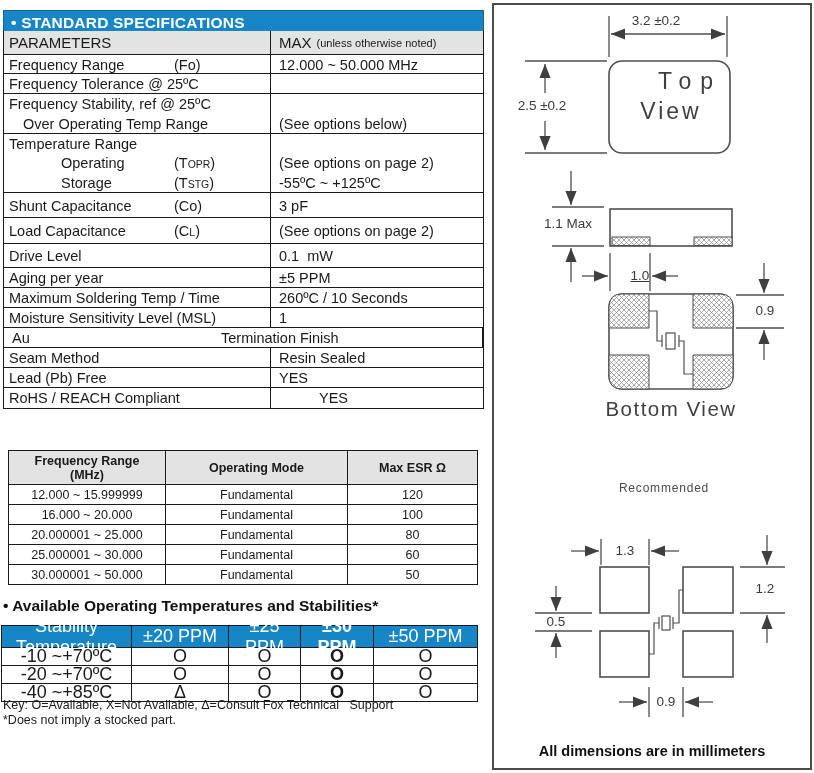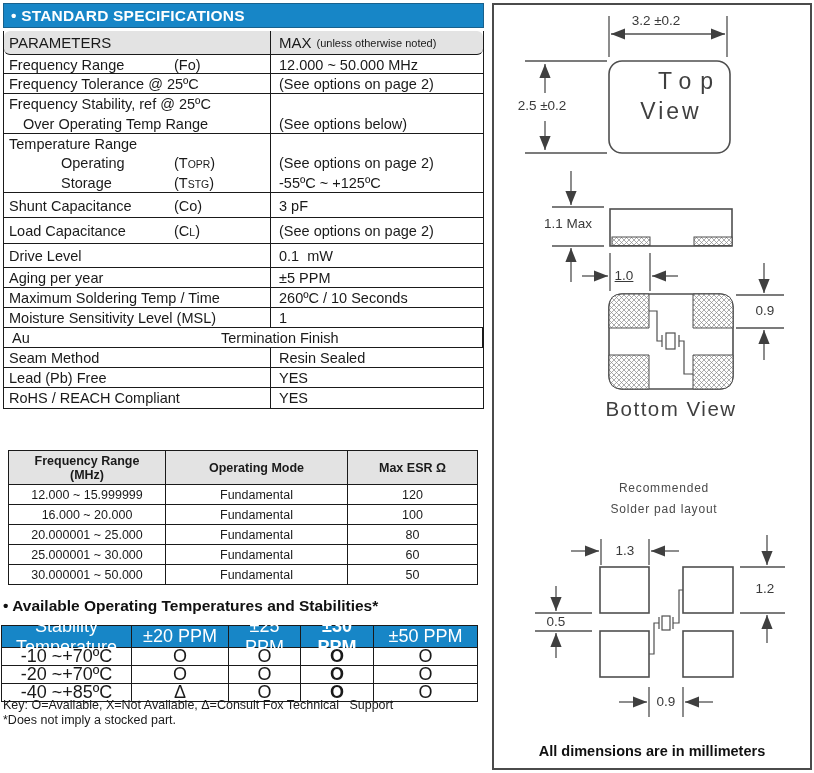--- a/index.html
+++ b/index.html
@@ -10,31 +10,31 @@
   }
   *{box-sizing:border-box;}
   html,body{margin:0;padding:0;background:#ffffff;}
   body{
     width:814px;height:773px;position:relative;
     font-family:"Liberation Sans","DejaVu Sans",sans-serif;
     color:var(--ink);
   }
   
   .blue-title{
-    position:absolute;left:3px;top:3px;width:481px;height:25px;
+    position:absolute;left:3px;top:10px;width:481px;height:25px;
     background:var(--accent);color:#fff;font-weight:bold;font-size:15.5px;
     display:flex;align-items:center;padding-left:7px;letter-spacing:.2px;
     border:1px solid #18618d;
   }
   .spec-table{
     position:absolute;left:3px;top:31px;width:481px;
     border:1.5px solid var(--ink);border-top:none;font-size:14.5px;
   }
   .spec-row{display:flex;border-bottom:1px solid var(--ink);}
-  .spec-row:last-child{border-bottom:none;}
+  .spec-row:last-child{border-bottom:none;gap:40px;}
   .spec-row.hdr{background:var(--hdr-gray);}
   .cell{overflow:hidden;}
   .cell.param{width:267px;border-right:1px solid var(--ink);}
   .cell.value{flex:1;}
   .pline{position:relative;display:flex;align-items:center;padding-left:5px;}
   .sym{position:absolute;left:170px;white-space:pre;}
   .subsym{font-size:0.72em;}
   .vline{display:flex;align-items:center;padding-left:8px;white-space:pre;}
   .hdr .cell{display:flex;align-items:center;padding-left:5px;font-size:15px;}
   .hdr .cell.value{padding-left:8px;}
@@ -99,40 +99,40 @@
     position:absolute;left:0;top:738px;width:100%;text-align:center;
     font-size:14.5px;font-weight:bold;color:#111;
   }
 </style>
 </head>
 <body>
 
 <div class="blue-title">• STANDARD SPECIFICATIONS</div>
 
 <div class="spec-table">
-  <div class="spec-row hdr" style="height:24px;border-radius:6px;">
+  <div class="spec-row hdr" style="height:24px;">
     <div class="cell param">PARAMETERS</div>
     <div class="cell value">
       <span>MAX</span>
       <span class="max-note">(unless otherwise noted)</span>
     </div>
   </div>
 
 <div class="spec-row" style="height: 19px;">
       <div class="cell param">
         <div class="pline" style="height: 19px;">
           <span class="ptext">Frequency Range</span>
           <span class="sym">(Fo)</span>
         </div>
       </div>
       <div class="cell value">
         <div class="vline" style="height: 19px;">12.000 ~ 50.000 MHz</div>
       </div>
     </div>
-    <div class="spec-row" style="height: 20px;">
+    <div class="spec-row" style="height: 20px; flex-direction: column;">
       <div class="cell param">
         <div class="pline" style="height: 20px;">
           <span class="ptext">Frequency Tolerance @ 25ºC</span>
         </div>
       </div>
       <div class="cell value">
         <div class="vline" style="height: 20px;">(See options on page 2)</div>
       </div>
     </div>
     <div class="spec-row" style="height: 40px;">
@@ -435,25 +435,24 @@
     </g>
   </svg>
 
   <div class="dim" style="left:112px;top:8px;width:100px;">3.2 ±0.2</div>
   <div class="dim" style="left:10px;top:93px;width:76px;">2.5 ±0.2</div>
   <div class="tv-label">
     <div class="tv-l1">Top</div>
     <div class="tv-l2">View</div>
   </div>
   <div class="dim" style="left:38px;top:211px;width:72px;">1.1 Max</div>
-  <div class="dim" style="left:112px;top:263px;width:36px;text-decoration:underline;">1.0</div>
+  <div class="dim" style="left:128px;top:263px;width:36px;text-decoration:underline;">1.0</div>
   <div class="dim" style="left:253px;top:298px;width:36px;">0.9</div>
   <div class="bv-label">Bottom View</div>
   <div class="pl-title">
     <div>Recommended</div>
-    <div>Solder pad layout</div>
   </div>
   <div class="dim" style="left:113px;top:538px;width:36px;">1.3</div>
   <div class="dim" style="left:253px;top:576px;width:36px;">1.2</div>
   <div class="dim" style="left:44px;top:609px;width:36px;">0.5</div>
   <div class="dim" style="left:154px;top:689px;width:36px;">0.9</div>
   <div class="panel-footer">All dimensions are in millimeters</div>
 </div>
 
 </body></html>

